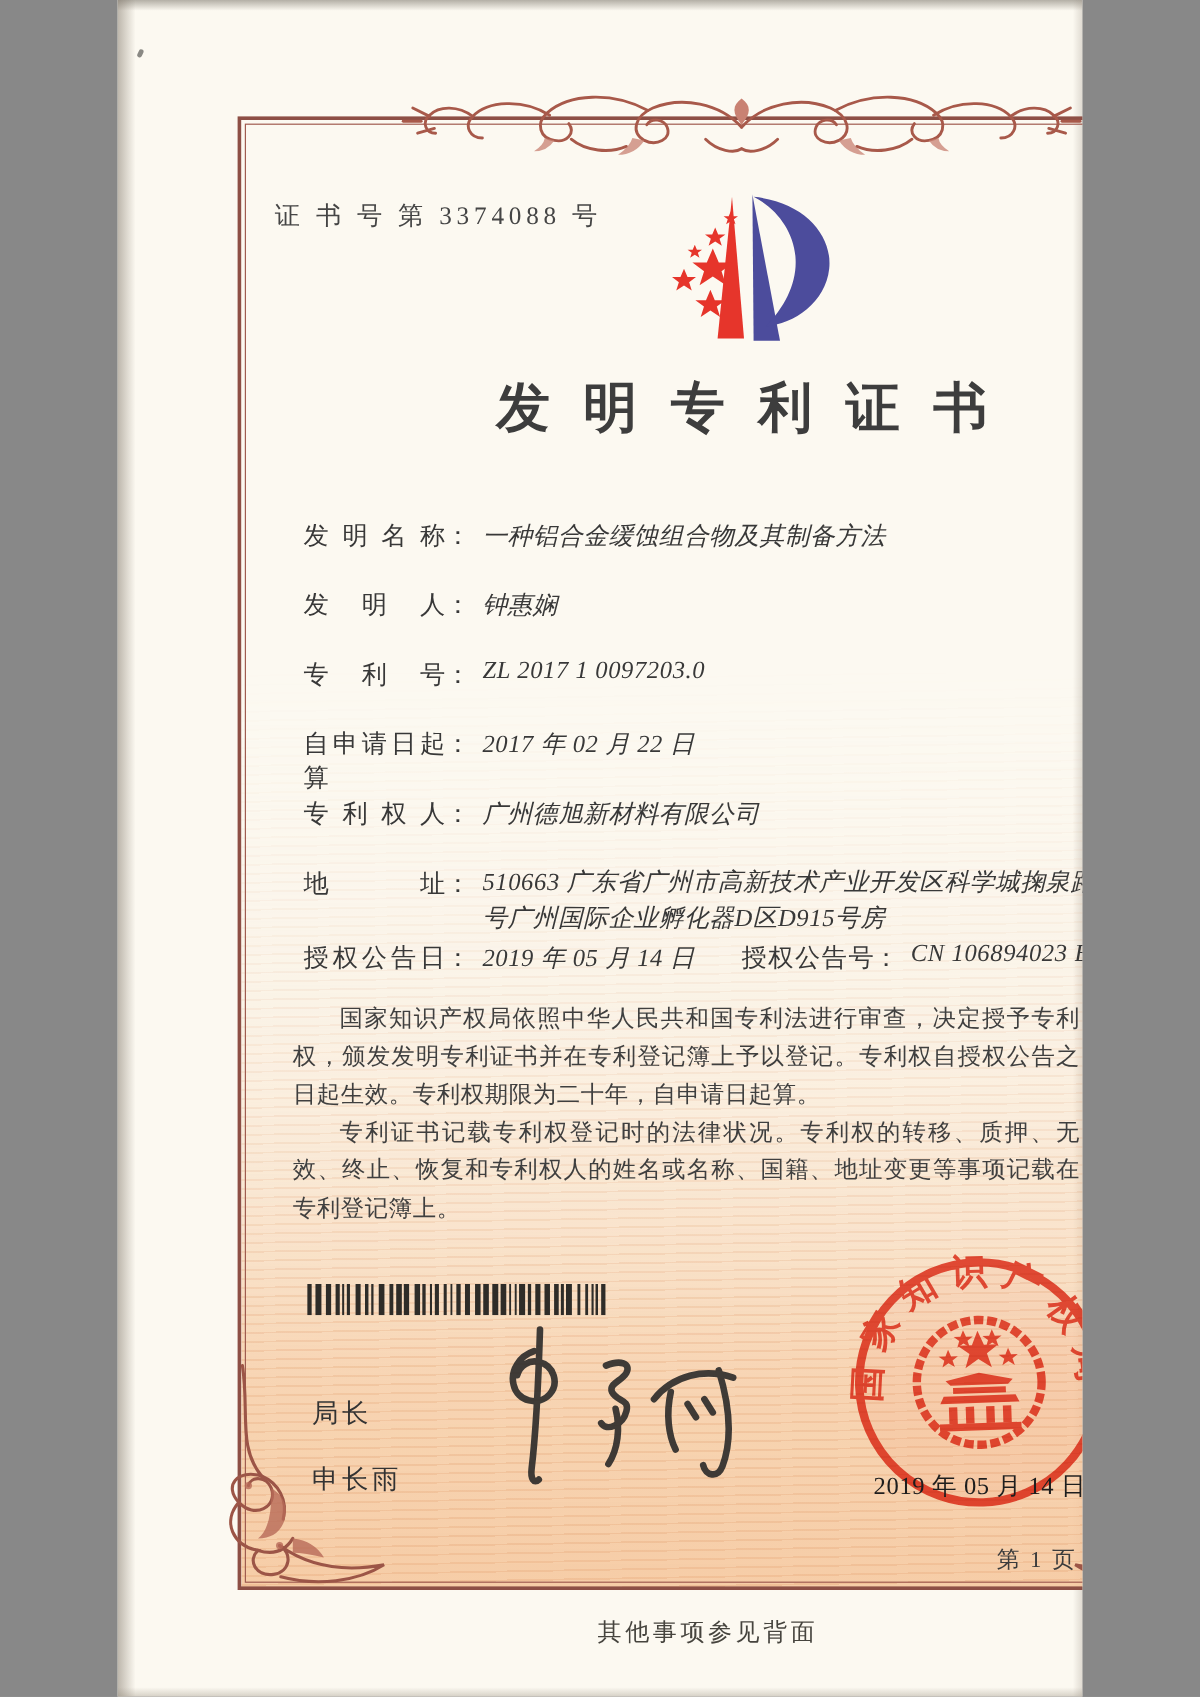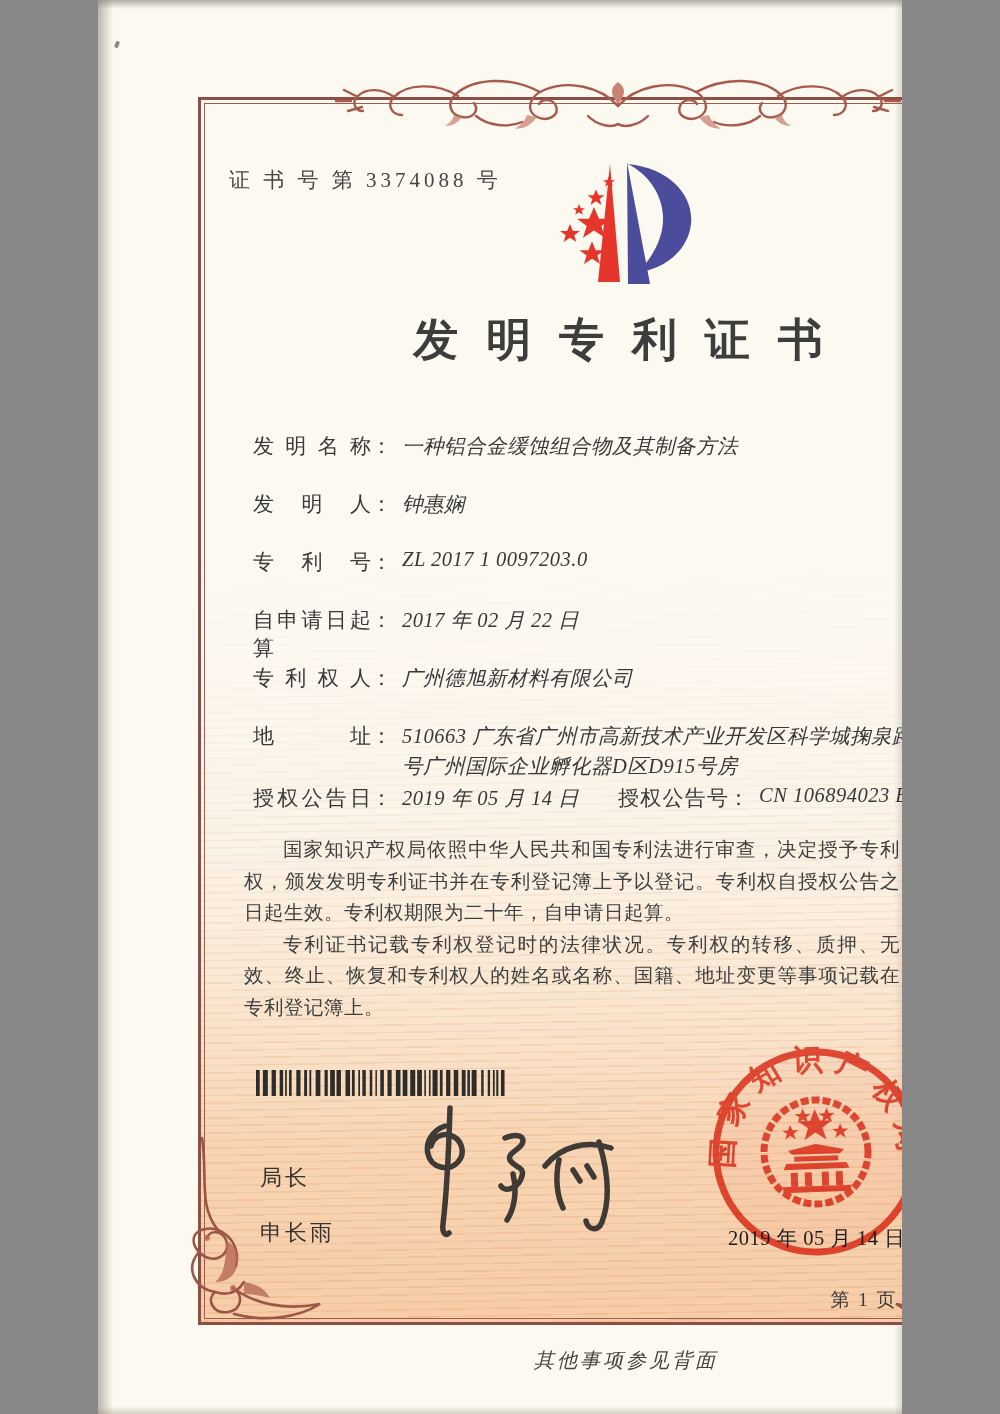--- a/index.html
+++ b/index.html
@@ -74,21 +74,21 @@
   .signature { position:absolute; left:295px; top:1096px; width:250px; height:155px; }
 
   .seal { position:absolute; left:608px; top:1042px; width:220px; height:220px;
           mix-blend-mode:multiply; transform:rotate(-2deg); }
   .sealdate { position:absolute; left:630px; top:1224px; width:180px; font-size:20.5px;
               color:#1e1e1e; letter-spacing:.5px; white-space:nowrap; }
 
   .pagenum { position:absolute; left:100px; top:1287px; width:790px; text-align:right;
              font-size:19px; letter-spacing:2px; color:#3c3c3c; }
 
-  .backnote { position:absolute; left:436px; top:1347px; font-size:20px; letter-spacing:3px; color:#46443e;font-style:italic; }
+  .backnote { position:absolute; left:400px; top:1347px; font-size:20px; letter-spacing:3px; color:#46443e; }
 
   .watermark { position:absolute; left:736px; top:1336px; display:flex; align-items:center; gap:6px; }
   .watermark .wm-text { font-size:29px; font-weight:bold; color:#ccc4b3;
                         letter-spacing:1px; text-shadow:0 1px 0 #fff;
                         font-family:"Liberation Sans","DejaVu Sans",sans-serif; }
 </style>
 </head>
 <body>
 
 <div class="page">

